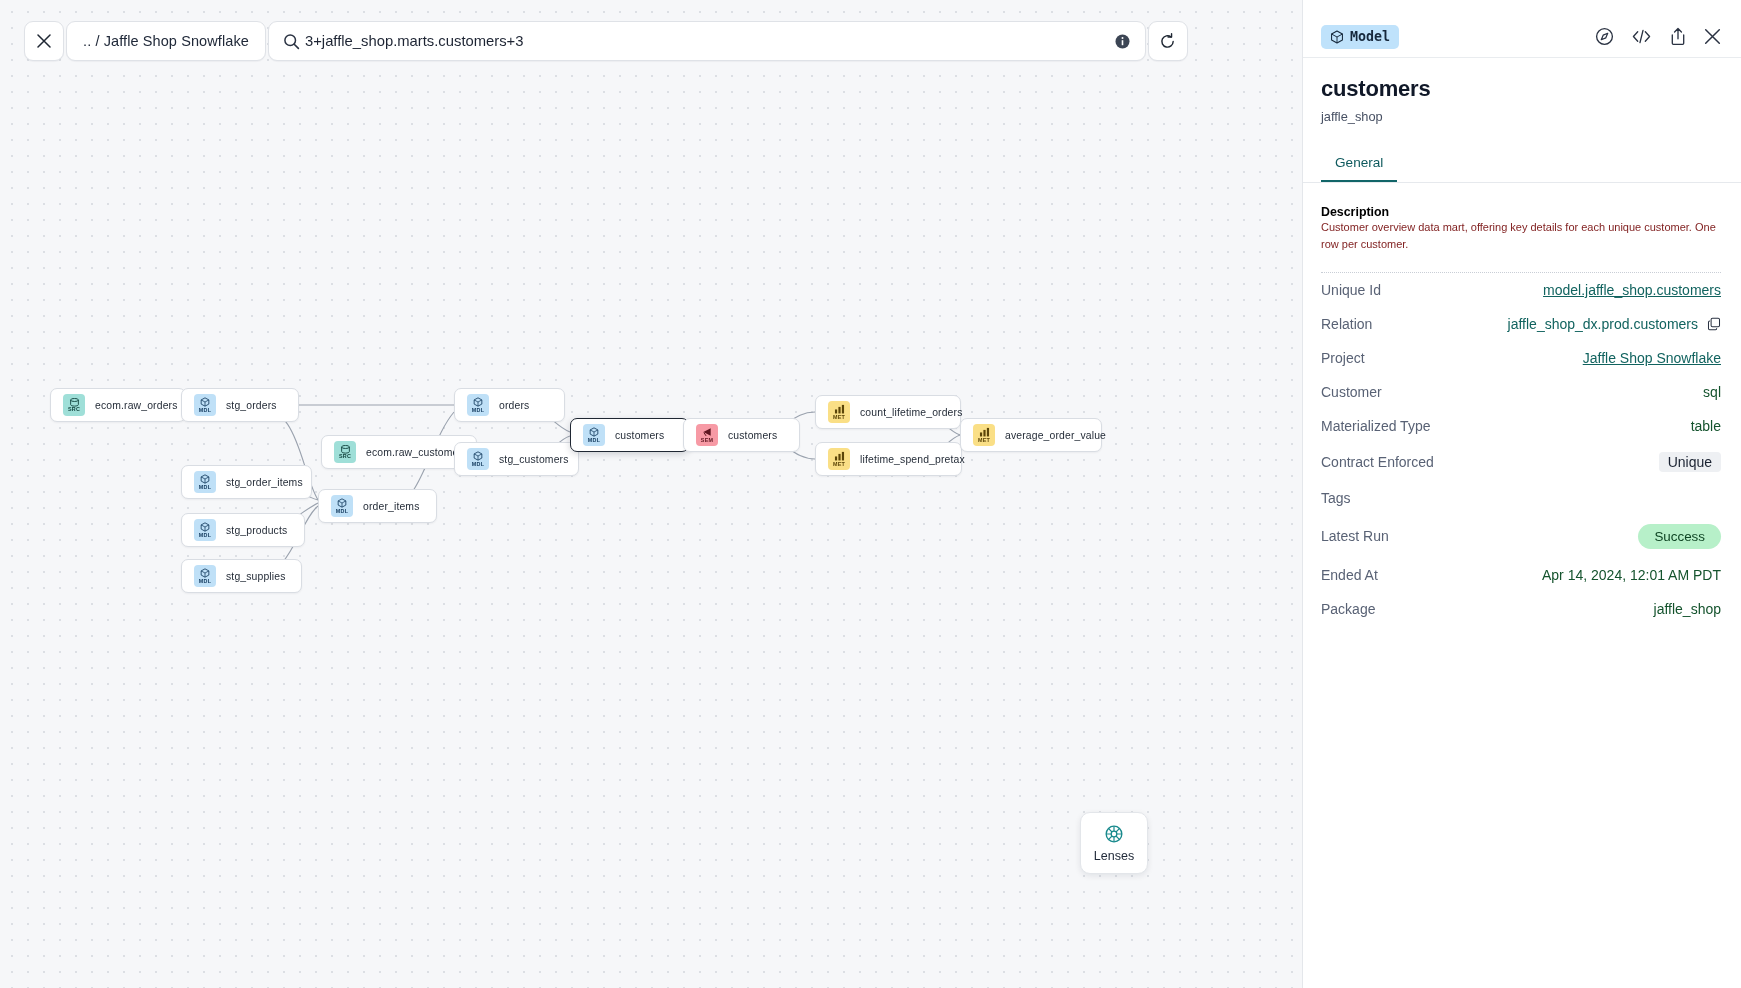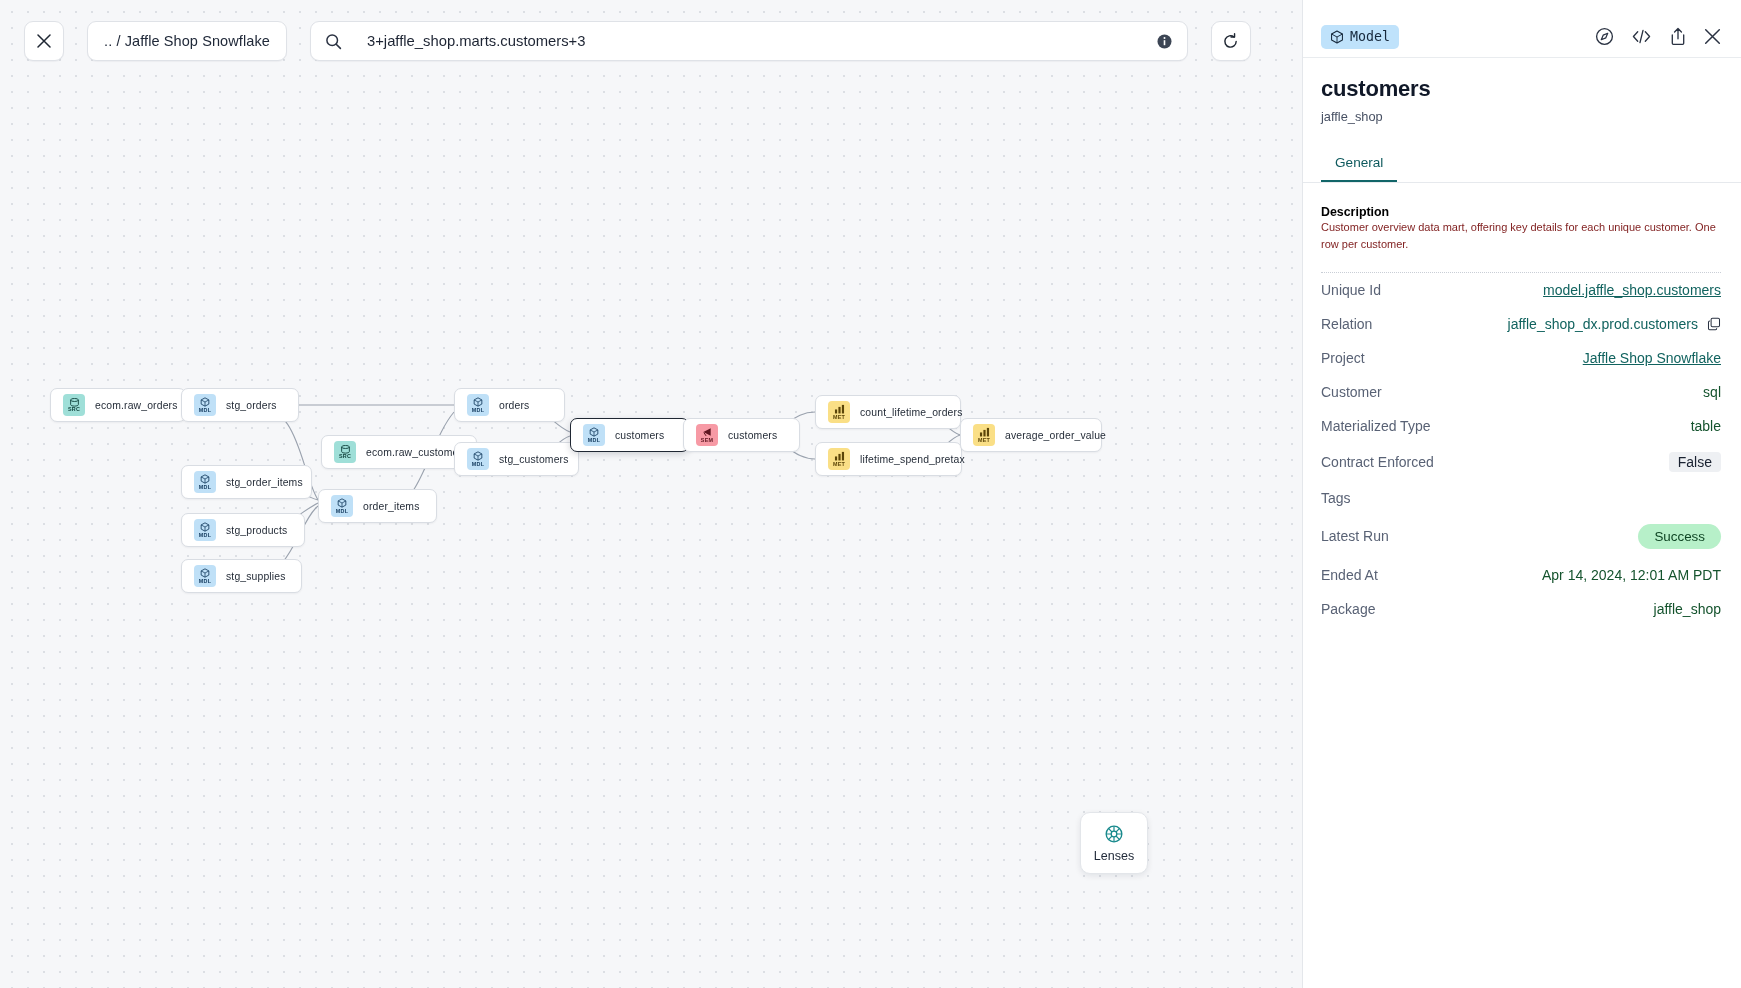--- a/index.html
+++ b/index.html
@@ -18,21 +18,21 @@
     background-color: #f6f7f9;
     background-image: radial-gradient(#dcdfe4 1.1px, transparent 1.2px);
     background-size: 16px 16px;
     background-position: 4px 4px;
     overflow: hidden;
   }
 
   
   .toolbar {
     position: absolute; top: 21px; left: 24px;
-    display: flex; align-items: center; gap: 23px;
+    display: flex; align-items: center; gap: 2px;
     z-index: 5;
     border-radius: 10px;
   }
   .tb-btn {
     height: 40px; min-width: 40px;
     background: #ffffff;
     border: 1px solid #dfe2e7;
     border-radius: 9px;
     display: flex; align-items: center; justify-content: center;
     box-shadow: 0 1px 1px rgba(16,24,40,.04);
@@ -50,21 +50,21 @@
     border: 1px solid #dfe2e7;
     border-radius: 9px;
     display: flex; align-items: center;
     box-shadow: 0 1px 1px rgba(16,24,40,.04);
   }
   .searchbar .s-ico { margin-left: 14px; display:flex; }
   .searchbar input {
     flex: 1; border: none; outline: none;
     font-size: 14.8px; color: #1d2433;
     background: transparent;
-    margin-left: 25px;
+    margin-left: 5px;
     font-family: "Liberation Sans", sans-serif;
   }
   .searchbar .info-ico { margin-right: 14px; display: flex; cursor: pointer; }
   .refresh-btn { width: 40px; }
 
   
   .lenses {
     position: absolute; left: 1080px; top: 812px;
     width: 68px; height: 62px;
     background: #fff;
@@ -117,20 +117,21 @@
     width: 439px; height: 988px;
     background: #ffffff;
     border-left: 1px solid #e4e7eb;
     display: flex; flex-direction: column;
   }
   .panel-top {
     height: 58px; flex: 0 0 58px;
     border-bottom: 1px solid #e9ecef;
     display: flex; align-items: center;
     padding: 16px 20px 0 18px;
+    font-weight: bold;
   }
   .kind-badge {
     background: #bfe2fb; color: #16283c;
     border-radius: 5px;
     height: 24px; padding: 0 9px;
     display: flex; align-items: center; gap: 6px;
     font-size: 13.3px;
     font-family: "DejaVu Sans Mono", monospace;
     cursor: pointer;
   }
@@ -485,21 +486,21 @@
           </div>
           <div class="row">
             <span class="k">Materialized Type</span>
             <span class="v-wrap">
               <span class="v">table</span>
             </span>
           </div>
           <div class="row">
             <span class="k">Contract Enforced</span>
             <span class="v-wrap">
-              <span class="chip-gray">False</span>
+              <span class="chip-gray">Unique</span>
             </span>
           </div>
           <div class="row">
             <span class="k">Tags</span>
             <span class="v-wrap">
               <span class="v"></span>
             </span>
           </div>
           <div class="row">
             <span class="k">Latest Run</span>

